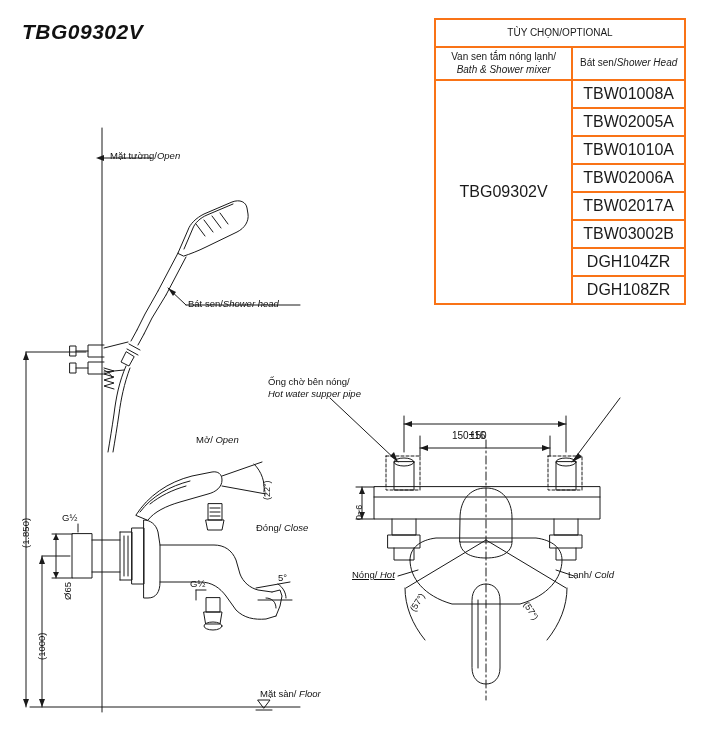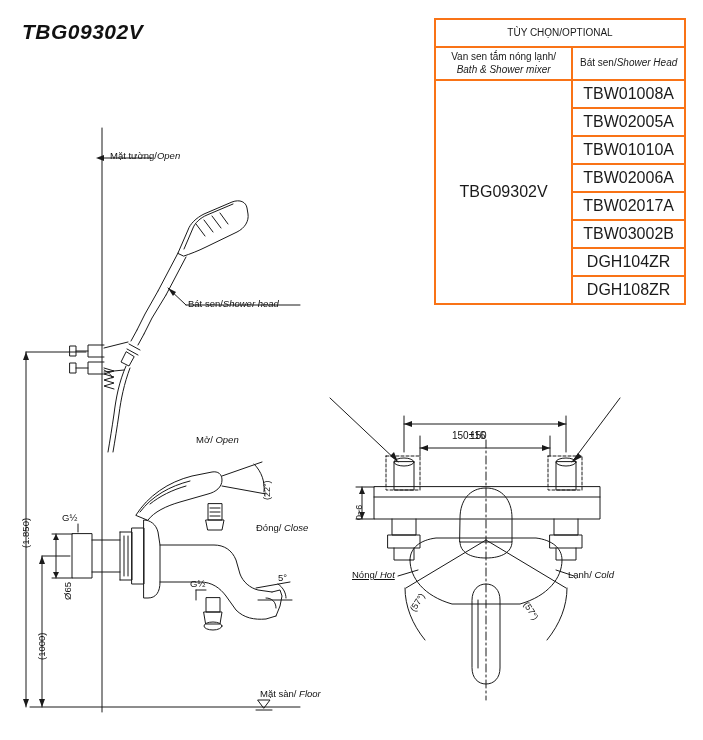--- a/index.html
+++ b/index.html
@@ -391,20 +391,24 @@
   </div>
 
   <div class="lbl lbl-rot-vert" style="left:36px; top:660px;">
     <span>(1000)</span>
   </div>
 
   <div class="lbl" style="left:260px; top:688px;">
     <span>Mặt sàn/ </span><span class="it">Floor</span>
   </div>
 
+  <div class="lbl" style="left:268px; top:376px;">
+    <span>Ống chờ bên nóng/</span><br>
+    <span class="it">Hot water supper pipe</span>
+  </div>
 
 
   <div class="lbl" style="left:452px; top:430px; font-size:10px;">
     <span>150±16</span>
   </div>
 
   <div class="lbl" style="left:470px; top:430px; font-size:10px;">
     <span>150</span>
   </div>
 

